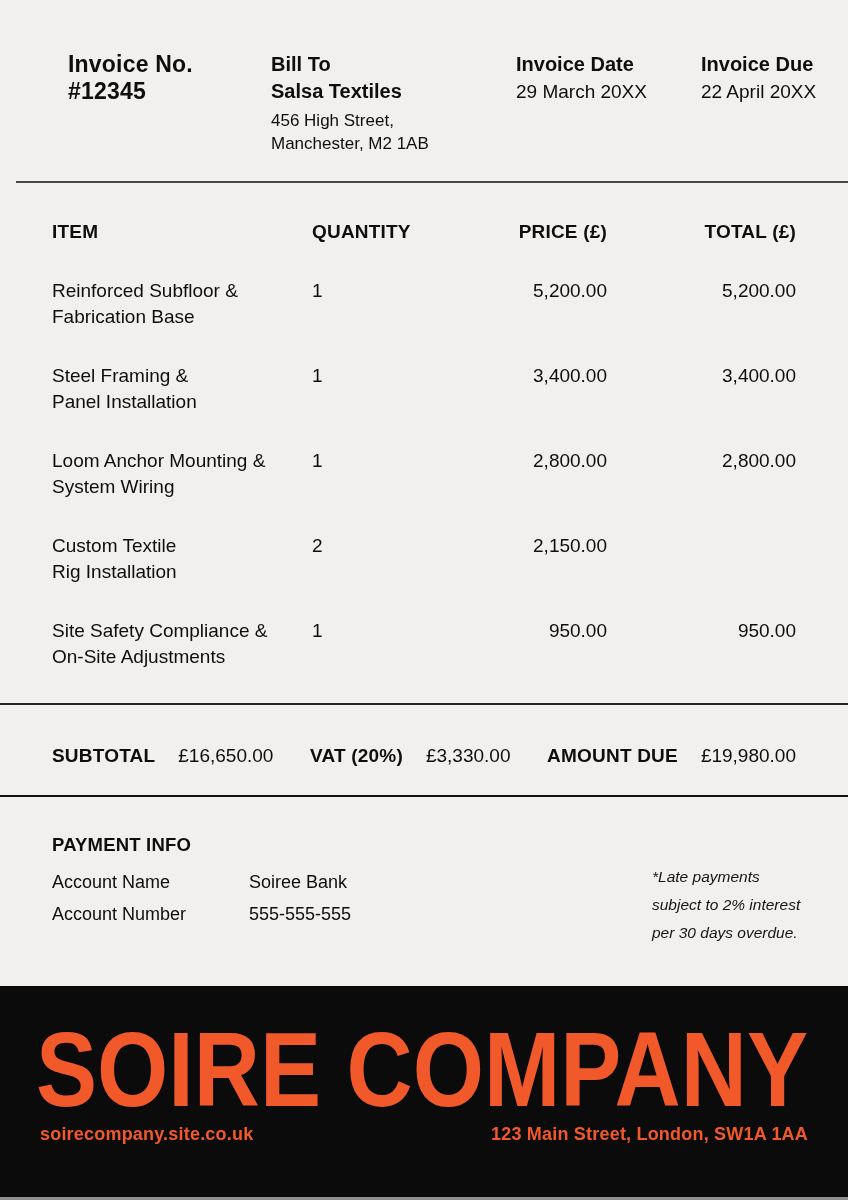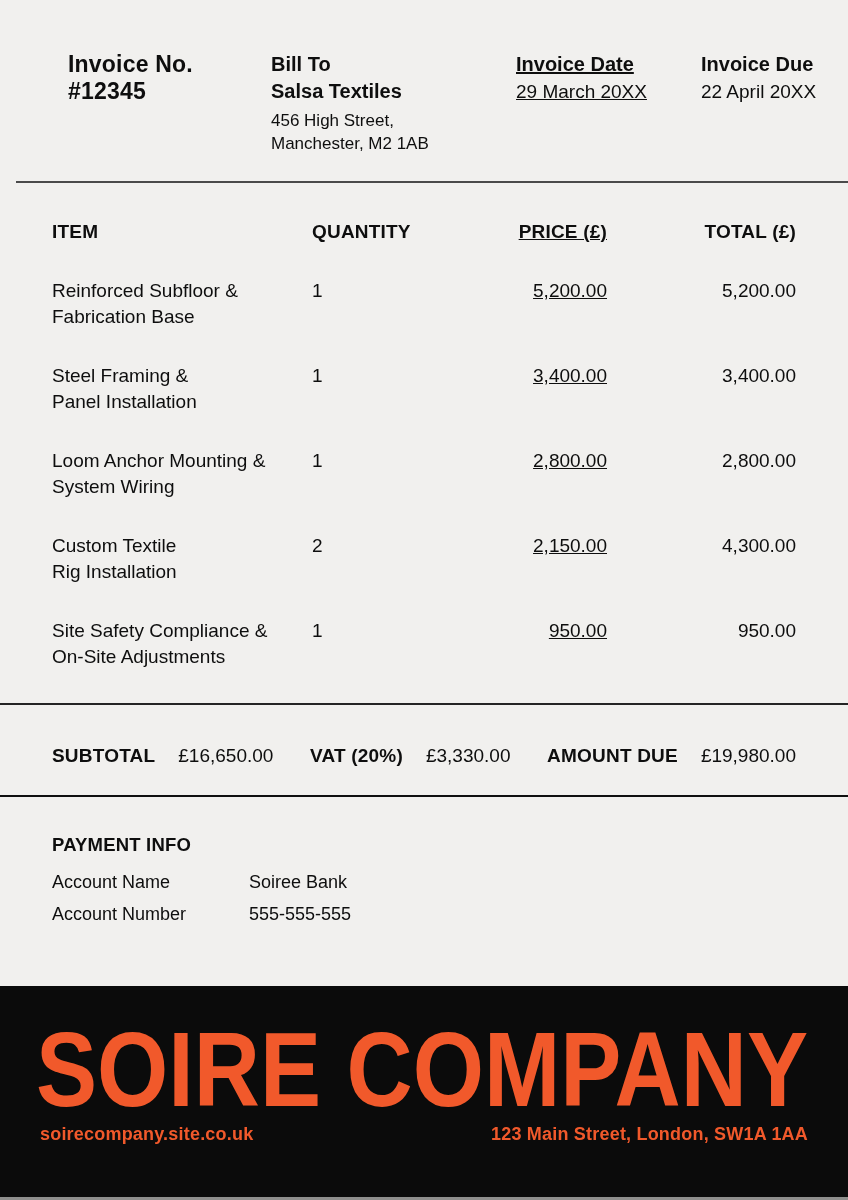--- a/index.html
+++ b/index.html
@@ -14,33 +14,33 @@
   
   .header {
     position:absolute; top:0; left:16px; right:0; height:183px;
     border-bottom:2px solid #4a4a4a; box-sizing:border-box;
   }
   .h-col { position:absolute; top:51px; }
   .h-invoice-no { left:52px; font-size:23px; font-weight:bold; line-height:27px; letter-spacing:.2px; }
   .h-billto { left:255px; }
   .h-billto .bold2 { font-size:20px; font-weight:bold; line-height:27px; }
   .h-billto .addr  { font-size:17px; line-height:23px; margin-top:4px; }
-  .h-date { left:500px;text-decoration:underline; }
+  .h-date { left:500px; }
   .h-due  { left:685px; }
   .h-label { font-size:20px; font-weight:bold; line-height:27px; }
   .h-value { font-size:19px; line-height:27px; }
 
   
   .items { position:absolute; top:183px; left:52px; width:744px; }
   .tgrid { display:grid; grid-template-columns:260px 140px 155px 189px; }
   .thead { margin-top:36px; font-size:19px; font-weight:bold; line-height:26px; letter-spacing:.2px; }
   .trow  { margin-top:33px; font-size:19px; line-height:26px; }
   .c-item  { white-space:pre-line; }
   .c-qty   { text-align:left; }
-  .c-price { text-align:right;text-decoration:underline; }
+  .c-price { text-align:right; }
   .c-total { text-align:right; }
 
   
   .totals {
     position:absolute; top:703px; left:0; right:0; height:94px;
     border-top:2px solid #242424; border-bottom:2px solid #0f0f0f;
     box-sizing:border-box;
     display:flex; align-items:center; justify-content:space-between;
     padding:12px 52px 0 52px;
   }
@@ -129,21 +129,20 @@
     <div class="c-qty">1</div>
     <div class="c-price">2,800.00</div>
     <div class="c-total">2,800.00</div>
   </div>
 
   <div class="tgrid trow">
     <div class="c-item">Custom Textile
 Rig Installation</div>
     <div class="c-qty">2</div>
     <div class="c-price">2,150.00</div>
-    <div class="c-total">4,300.00</div>
   </div>
 
   <div class="tgrid trow">
     <div class="c-item">Site Safety Compliance &amp;
 On-Site Adjustments</div>
     <div class="c-qty">1</div>
     <div class="c-price">950.00</div>
     <div class="c-total">950.00</div>
   </div>
 </div>
@@ -165,20 +164,25 @@
 
 <div class="payment">
   <div class="p-title">PAYMENT INFO</div>
 
   <div class="p-lbl row1">Account Name</div>
   <div class="p-val row1">Soiree Bank</div>
 
   <div class="p-lbl row2">Account Number</div>
   <div class="p-val row2">555-555-555</div>
 
+  <div class="p-note">
+    <div>*Late payments</div>
+    <div>subject to 2% interest</div>
+    <div>per 30 days overdue.</div>
+  </div>
 </div>
 
 <div class="footer">
   <svg class="wordmark" width="776" height="100" viewBox="0 0 776 100">
     <text x="0" y="88" font-family="Liberation Sans, sans-serif" font-weight="bold" font-size="106" fill="#f1592b" textLength="772" lengthAdjust="spacingAndGlyphs">SOIRE COMPANY</text>
   </svg>
 
   <div class="f-bottom">
     <span>soirecompany.site.co.uk</span>
     <span>123 Main Street, London, SW1A 1AA</span>

